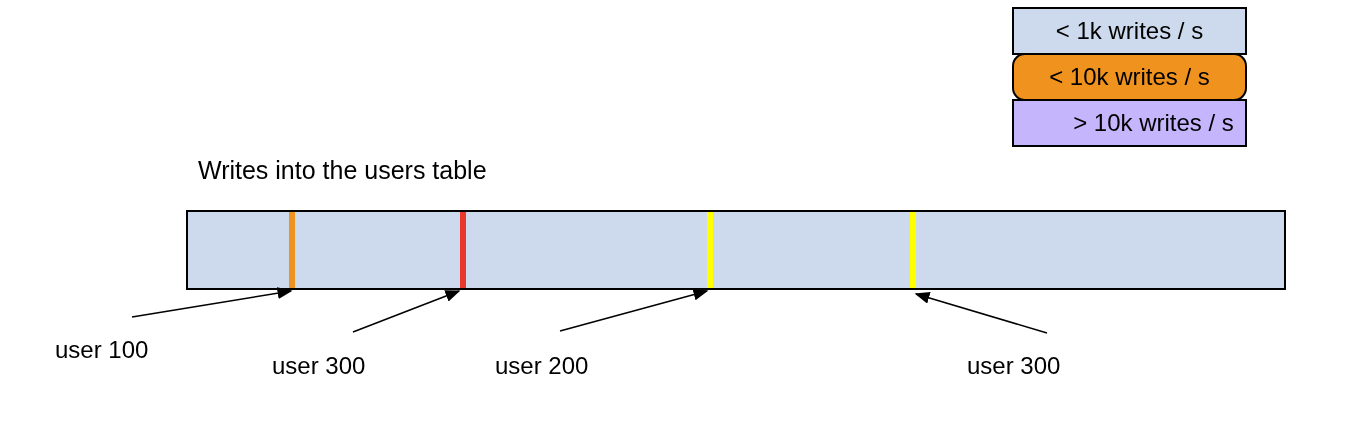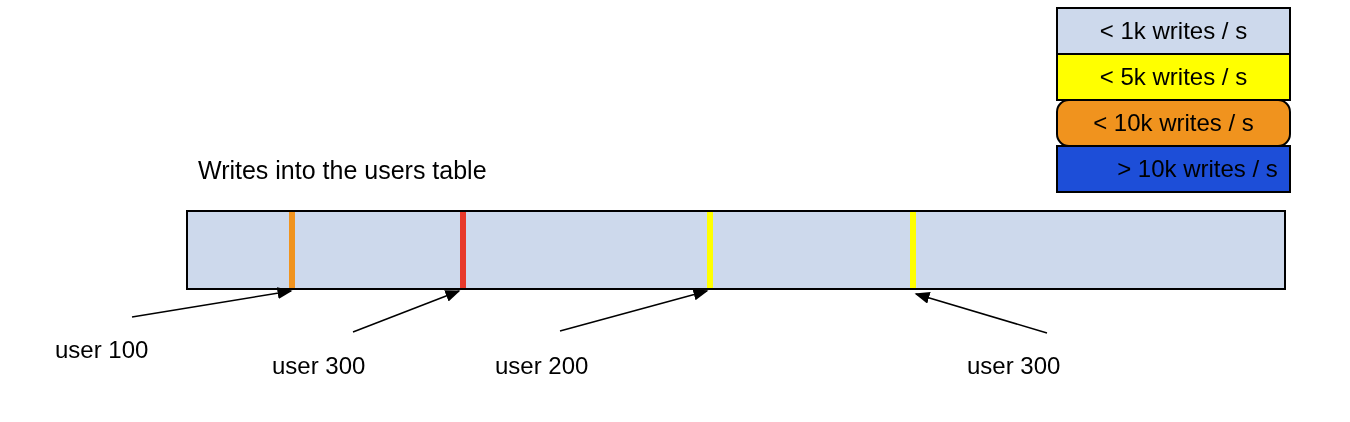--- a/index.html
+++ b/index.html
@@ -17,21 +17,20 @@
     left: 198px;
     top: 156px;
     font-size: 25px;
     white-space: nowrap;
   }
   .legend {
     position: absolute;
     left: 1012px;
     top: 7px;
     width: 235px;
-    margin-left: 44px;
   }
   .legend-item {
     box-sizing: border-box;
     width: 235px;
     height: 48px;
     border: 2px solid #000000;
     margin-top: -2px;
     display: flex;
     align-items: center;
     justify-content: center;
@@ -65,27 +64,24 @@
 <body>
 
 <div class="canvas">
 
   <div class="title">Writes into the users table</div>
 
   <div class="legend">
     <div class="legend-item" style="background: rgb(205, 217, 236);">
       <span>&lt; 1k writes / s</span>
     </div>
-    <div class="legend-item" style="background: rgb(255, 255, 0);">
-      <span>&lt; 5k writes / s</span>
-    </div>
     <div class="legend-item" style="background: rgb(240, 147, 30); border-radius: 13px;">
       <span>&lt; 10k writes / s</span>
     </div>
-    <div class="legend-item" style="background: #1d4ed8; padding-left: 48px;">
+    <div class="legend-item" style="background: #c4b5fd; padding-left: 48px;">
       <span>&gt; 10k writes / s</span>
     </div>
   </div>
 
   <div class="bar" id="users-table-bar" style="left: 186px; top: 210px; width: 1100px; height: 80px; background: rgb(205, 217, 236); border-color: rgb(0, 0, 0);">
       <div class="marker" style="left: 101px; width: 6px; background: rgb(240, 147, 30);"></div>
       <div class="marker" style="left: 272px; width: 6px; background: rgb(232, 57, 42);"></div>
       <div class="marker" style="left: 519px; width: 6px; background: rgb(255, 255, 0);"></div>
       <div class="marker" style="left: 722px; width: 6px; background: rgb(255, 255, 0);"></div>
     </div>

